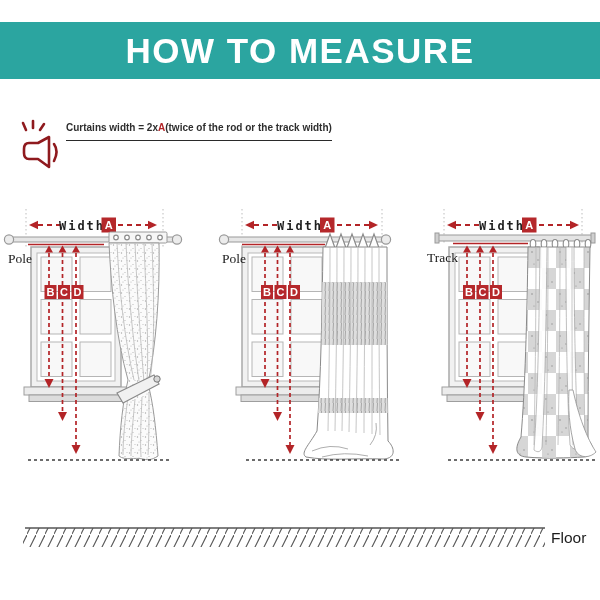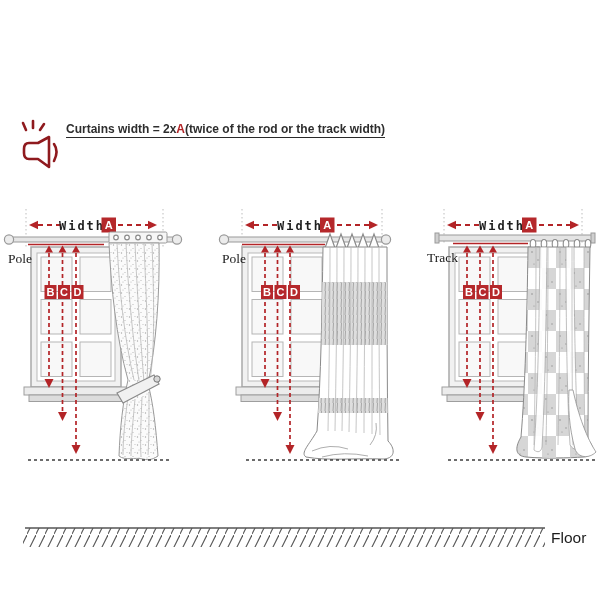--- a/index.html
+++ b/index.html
@@ -3,22 +3,22 @@
 <meta charset="utf-8">
 <style>
   html,body{margin:0;padding:0;background:#fff;}
   .page{position:relative;width:600px;height:600px;background:#ffffff;overflow:hidden;
         font-family:"Liberation Sans",sans-serif;}
   .banner{position:absolute;left:0;top:22px;width:600px;height:57px;background:#2ba5a0;
           display:flex;align-items:center;justify-content:center;}
   .banner-title{color:#ffffff;font-weight:bold;font-size:35px;letter-spacing:1.5px;}
   .megaphone{position:absolute;left:13px;top:117px;}
   .instr{position:absolute;left:66px;top:122px;}
-  .instr-line{display:table;font-size:12px;font-weight:bold;color:#2e2e2e;
-              border-bottom:1.7px solid #2a2a2a;padding-bottom:1px;margin-bottom:7px;
+  .instr-line{display:table;font-size:10px;font-weight:bold;color:#2e2e2e;
+              border-bottom:1.7px solid #2a2a2a;padding-bottom:7px;margin-bottom:7px;
               white-space:nowrap;}
   .hl{color:#b32427;}
   .diagrams{position:absolute;left:0;top:195px;}
   .floor-svg{position:absolute;left:0;top:516px;}
   text{font-family:"Liberation Sans",sans-serif;}
   .wlabel{font-family:"DejaVu Sans Mono",monospace;font-weight:bold;font-size:12px;
           letter-spacing:2px;fill:#1f1f1f;}
   .code{font-size:11px;font-weight:bold;fill:#ffffff;}
   .mount{font-family:"Liberation Serif",serif;font-size:13.5px;fill:#1b1b1b;}
   .floor-label{font-size:15.5px;fill:#1c1c1c;}
@@ -26,20 +26,23 @@
   .wdash{stroke:#b32427;stroke-width:2;stroke-dasharray:5 4;fill:none;}
   .guide{stroke:#bdbdbd;stroke-width:1;stroke-dasharray:1.5 2.5;fill:none;}
   .fold{stroke:#b8b8b8;stroke-width:0.8;fill:none;}
   .bdash{stroke:#3c3c3c;stroke-width:1.4;stroke-dasharray:3 3;fill:none;}
 </style>
 </head>
 <body>
 
 <div class="page">
 
+  <div class="banner">
+    <span class="banner-title">HOW TO MEASURE</span>
+  </div>
 
   <svg class="megaphone" width="50" height="54" viewBox="0 0 50 54">
     <g stroke="#8f1a1e" stroke-width="2.6" fill="none" stroke-linecap="round" stroke-linejoin="round">
       <path d="M13,13 L10,6"></path>
         <path d="M20,11 L20,4"></path>
         <path d="M27,13 L31,7"></path>
       <path d="M36,20 L36,50 L25,42 L16,42 Q11,42 11,36 L11,32 Q11,26 16,26 L25,26 Z"></path>
       <path d="M41,27 Q46,34 41,44"></path>
     </g>
   </svg>

